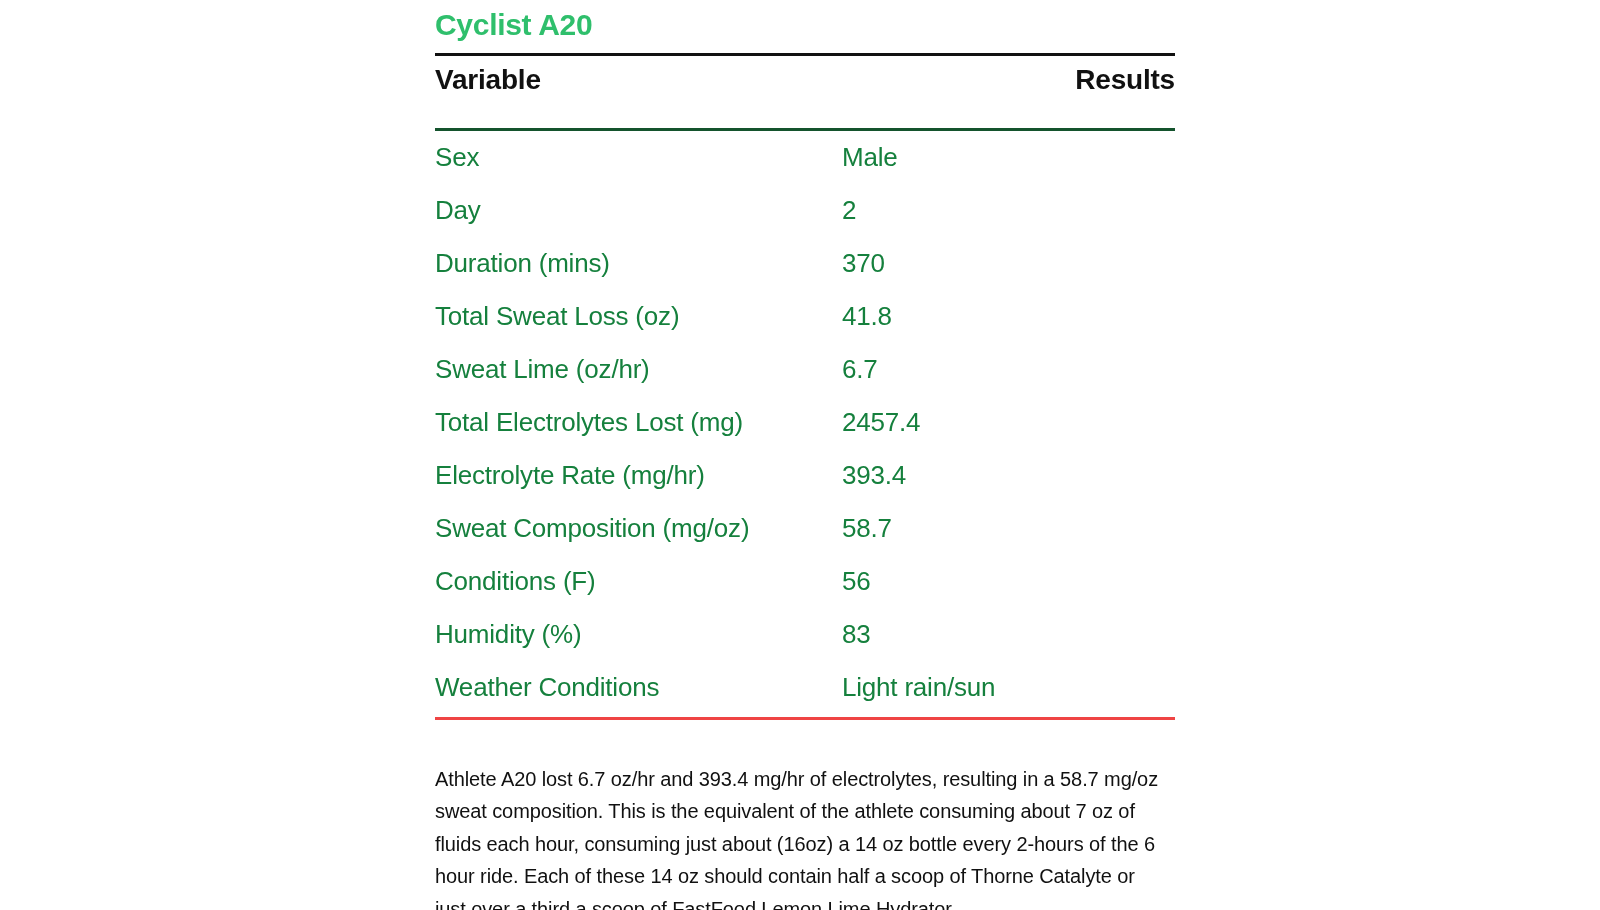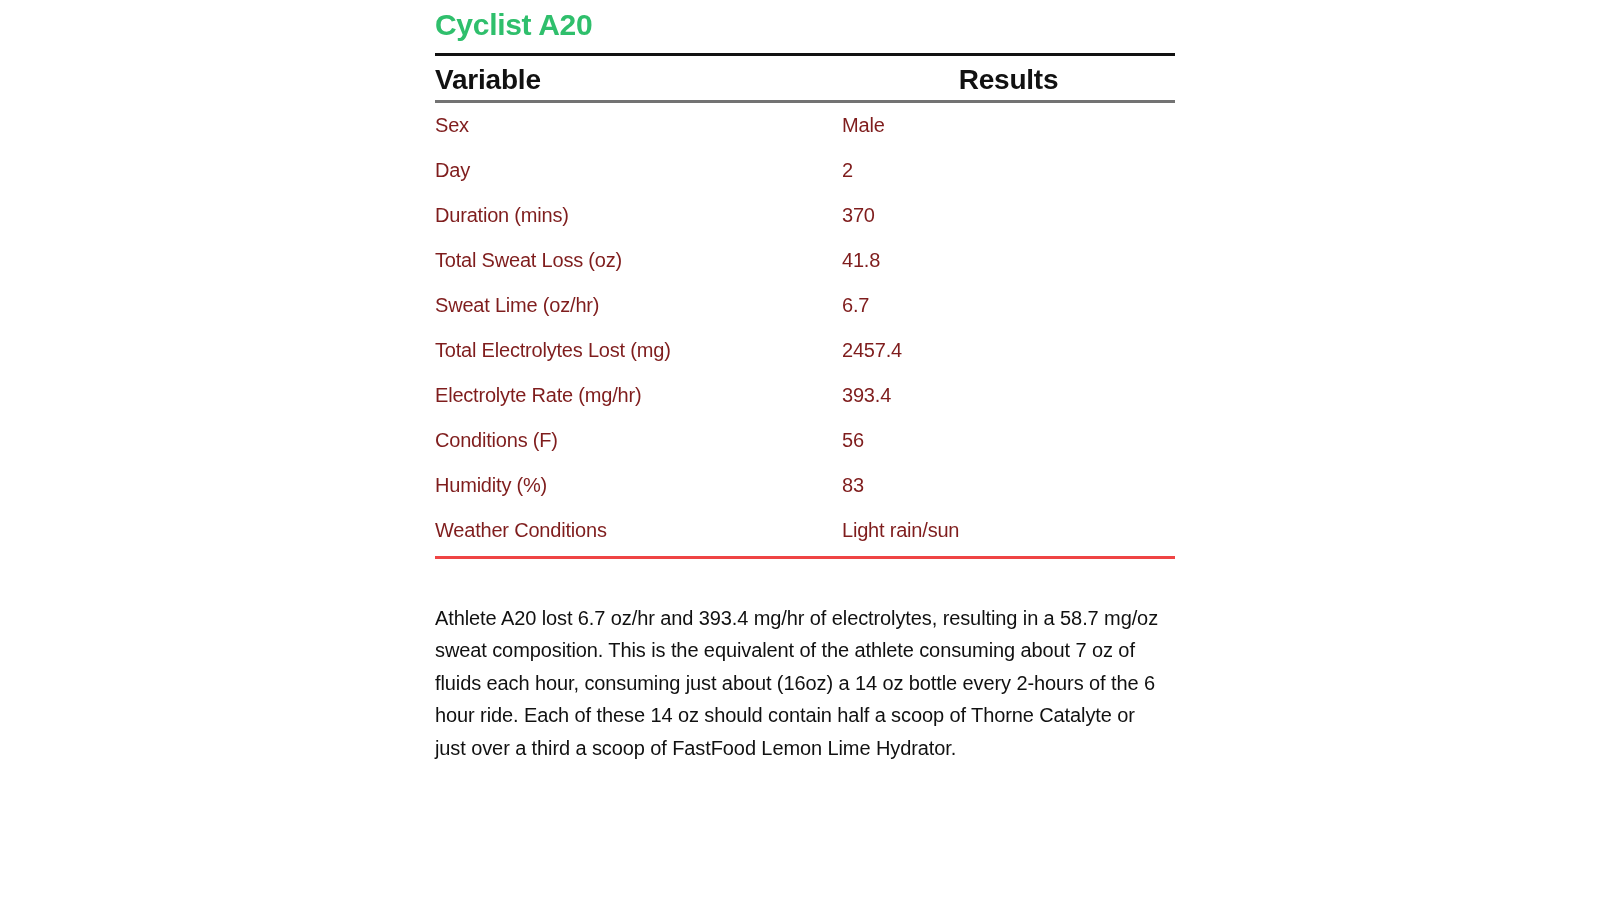--- a/index.html
+++ b/index.html
@@ -36,30 +36,30 @@
   }
   table.results {
     width: 740px;
     border-collapse: collapse;
     table-layout: fixed;
   }
   table.results thead th {
     font-size: 28px;
     font-weight: bold;
     color: #111111;
-    padding: 8px 0 4px 0;
+    padding: 8px 0 32px 0;
     border-top: 3px solid #111111;
-    border-bottom: 3px solid #737373;
+    border-bottom: 3px solid #14532d;
     letter-spacing: -0.2px;
   }
   th.var-col { text-align: left; width: 55%; }
-  th.res-col { width: 45%; padding-right: 18px;}
+  th.res-col { text-align: right; width: 45%; padding-right: 18px;}
   table.results tbody td {
-    font-size: 20px;
-    color: #7f1d1d;
+    font-size: 26px;
+    color: #15803d;
     padding: 11px 0 11px 0;
     letter-spacing: -0.2px;
   }
   td.var-cell { text-align: left; }
   td.res-cell { text-align: left; padding-right: 18px; }
   table.results tbody tr:last-child td {
     border-bottom: 3px solid #ef4444;
     padding-bottom: 14px;
   }
   .summary {
@@ -109,20 +109,24 @@
         </tr>
         <tr>
           <td class="var-cell">Total Electrolytes Lost (mg)</td>
           <td class="res-cell">2457.4</td>
         </tr>
         <tr>
           <td class="var-cell">Electrolyte Rate (mg/hr)</td>
           <td class="res-cell">393.4</td>
         </tr>
         <tr>
+          <td class="var-cell">Sweat Composition (mg/oz)</td>
+          <td class="res-cell">58.7</td>
+        </tr>
+        <tr>
           <td class="var-cell">Conditions (F)</td>
           <td class="res-cell">56</td>
         </tr>
         <tr>
           <td class="var-cell">Humidity (%)</td>
           <td class="res-cell">83</td>
         </tr>
         <tr>
           <td class="var-cell">Weather Conditions</td>
           <td class="res-cell">Light rain/sun</td>

